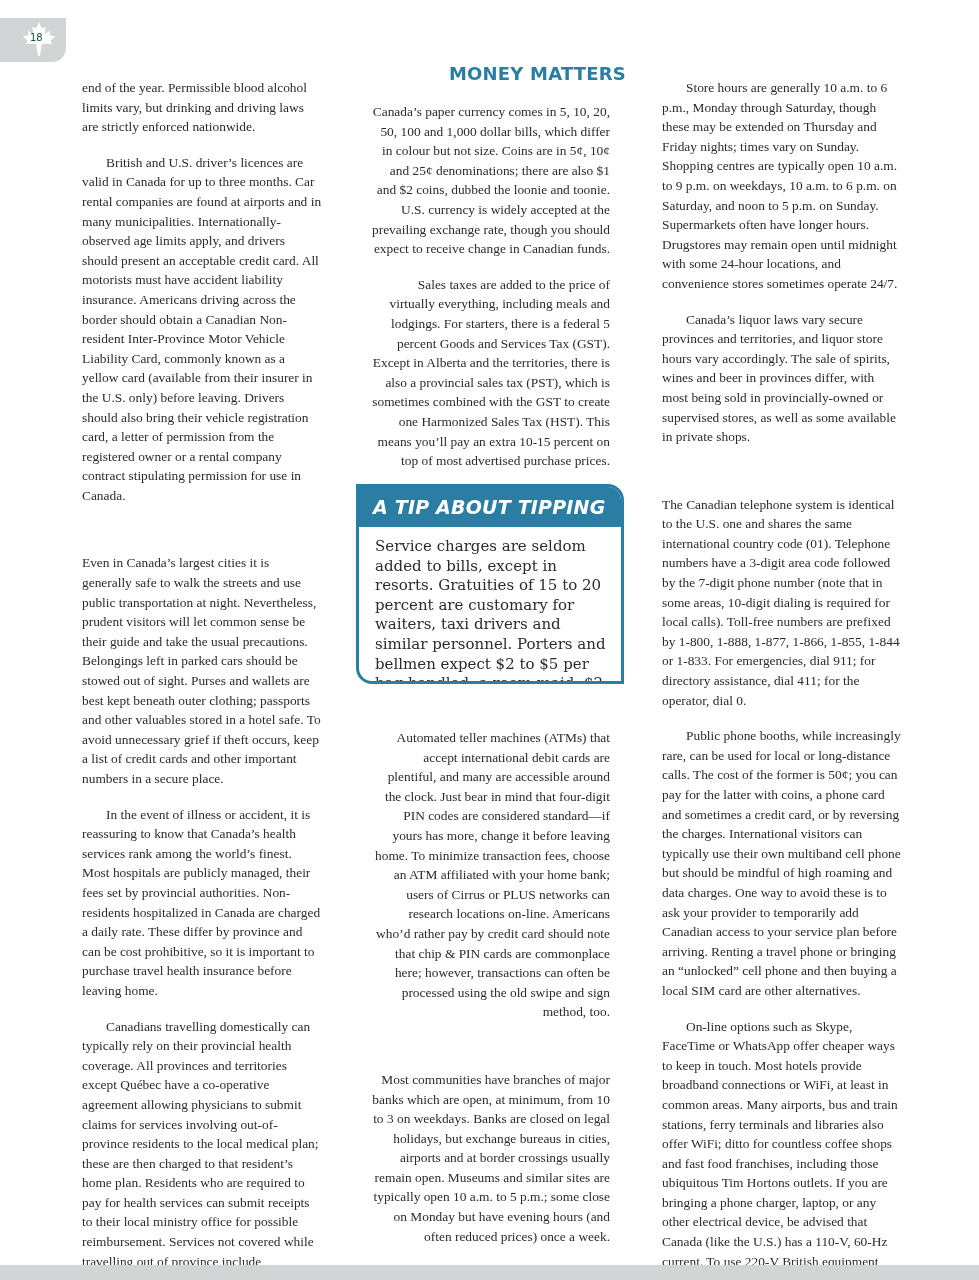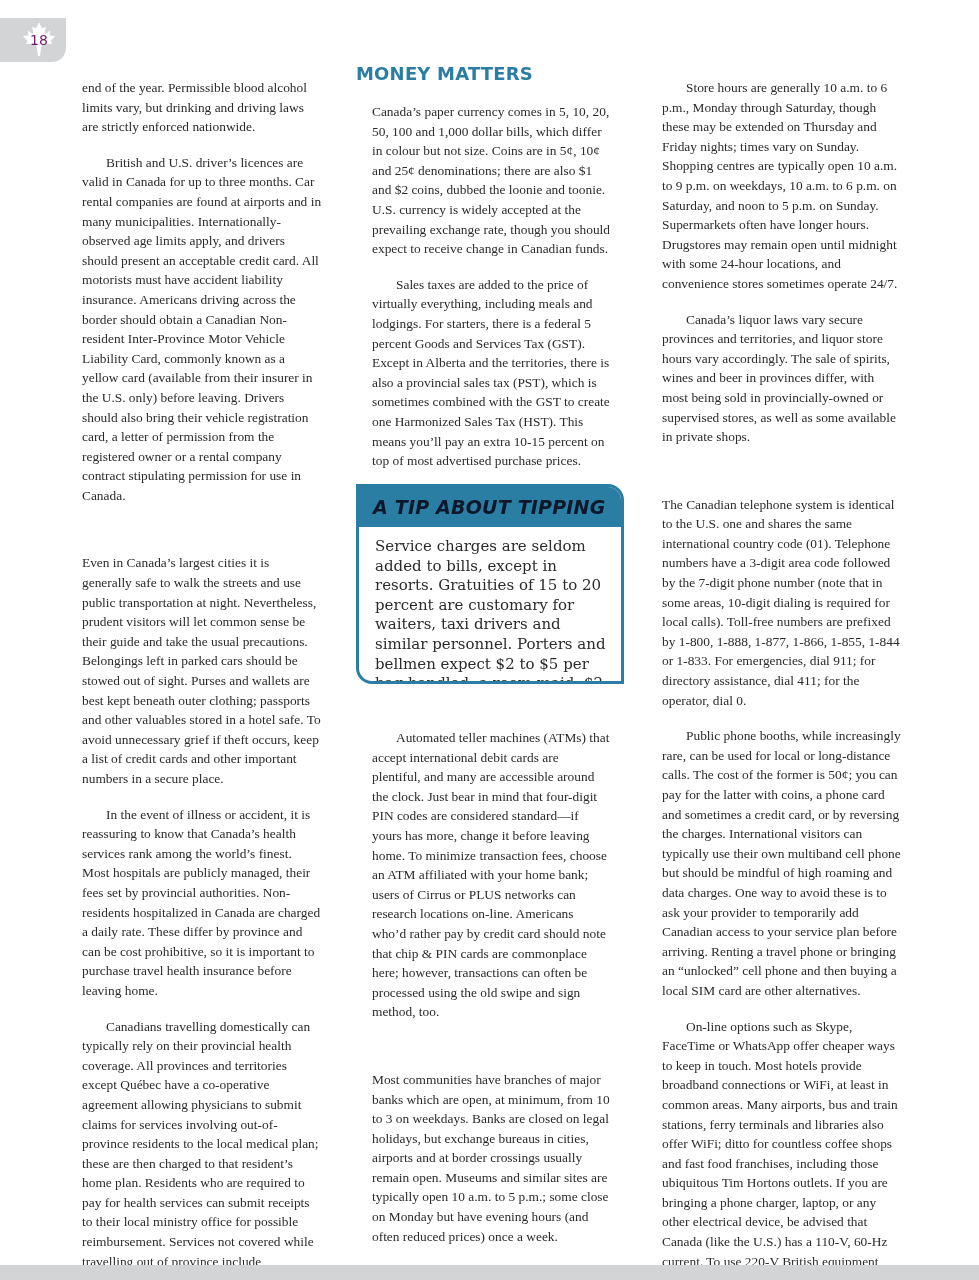--- a/index.html
+++ b/index.html
@@ -8,41 +8,41 @@
     background: #ffffff; color: #2b2b2b;
     font-family: "DejaVu Serif", "Liberation Serif", serif;
   }
   .page-tab {
     position: absolute; left: 0; top: 18px; width: 66px; height: 44px;
     background: #d3d4d6; border-bottom-right-radius: 14px;
   }
   .page-tab svg { position: absolute; left: 20px; top: 2px; width: 38px; height: 38px; }
   .page-num {
     position: absolute; left: 30px; top: 14px; font-family: "DejaVu Sans", sans-serif;
-    font-size: 14px; color: #701a75; z-index: 2;
+    font-size: 10px; color: #14532d; z-index: 2;
   }
   .col { position: absolute; top: 62px; font-size: 13.4px; line-height: 19.6px; }
   .col1 { left: 66px; width: 272px; }
-  .col2 { left: 356px; width: 270px; }
+  .col2 { left: 356px; width: 270px; text-align: right; }
   .col3 { left: 646px; width: 272px; }
   .col p { margin: 16px; font-family: Liberation Serif, serif; }
   .col p.indent { text-indent: 24px; }
   h2 {
     font-family: "DejaVu Sans", "Liberation Sans", sans-serif;
     color: #2a7ea4; font-size: 18px; font-weight: bold; letter-spacing: 0.2px;
     margin: 0; line-height: 24px;
   }
   .gap { height: 16px; }
   .tip-box {
     position: absolute; left: 356px; top: 484px; width: 268px; height: 200px;
     border: 3px solid #2a7ea4; border-top-right-radius: 16px; border-bottom-left-radius: 16px;
     box-sizing: border-box; background: #fff; overflow: hidden;
   }
   .tip-head {
-    background: #2a7ea4; color: #0f172a; height: 40px;
+    background: #2a7ea4; color: #ffffff; height: 40px;
     font-family: "DejaVu Sans", "Liberation Sans", sans-serif;
     font-style: italic; font-weight: bold; font-size: 19px;
     line-height: 40px; padding-left: 14px; letter-spacing: 0.2px;
   }
   .tip-body { padding: 10px 14px 0 16px; font-size: 15px; line-height: 19.6px; }
   .footer-bar { position: absolute; left: 0; top: 1265px; width: 979px; height: 15px; background: #d3d4d6; }
 </style>
 </head>
 <body>
 

